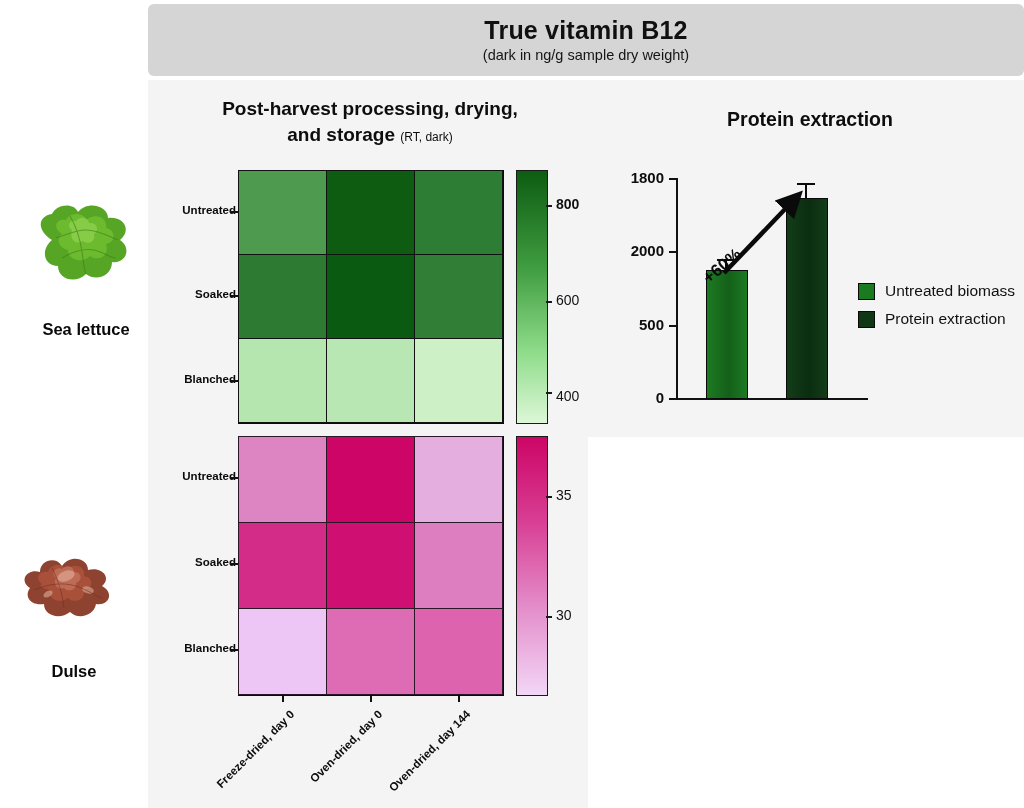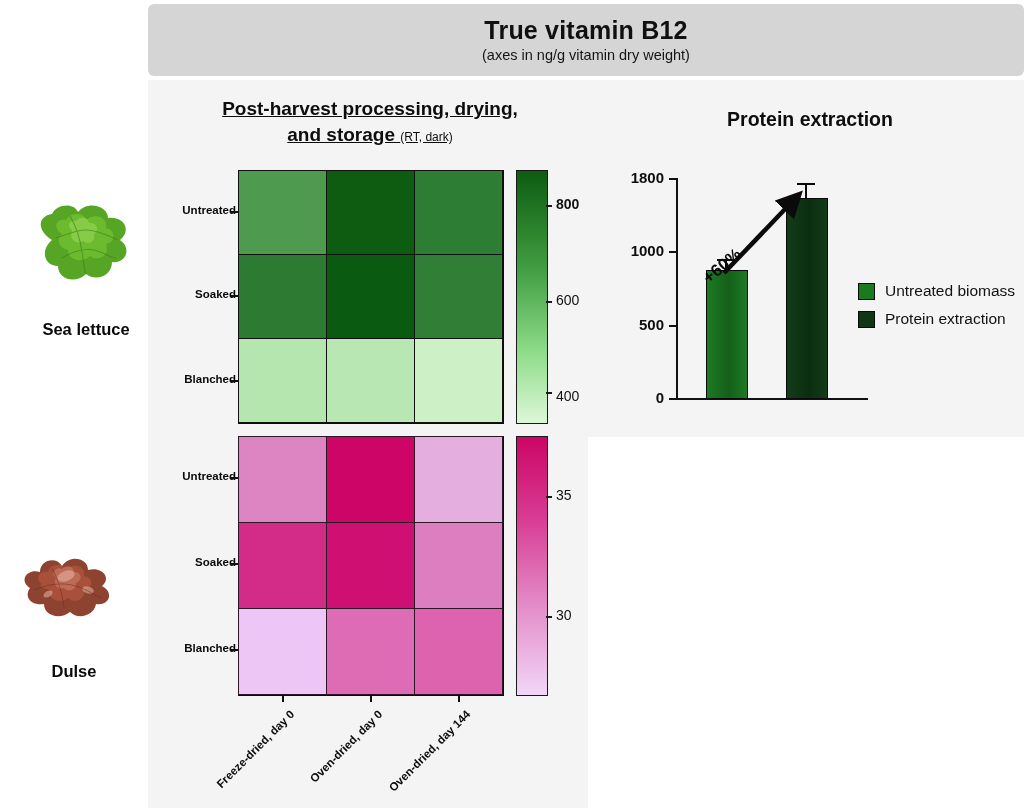--- a/index.html
+++ b/index.html
@@ -37,21 +37,20 @@
   }
   .title-sub{
     font-size:14.5px;color:#151515;margin-top:5px;line-height:1;
   }
 
   
   .head-left{
     position:absolute;left:160px;top:96px;width:420px;
     text-align:center;font-size:19px;font-weight:bold;color:#0d0d0d;
     line-height:1.35;
-    text-decoration:underline;
   }
   .head-left .light{font-weight:normal;font-size:12px;}
   .head-right{
     position:absolute;left:620px;top:108px;width:380px;
     text-align:center;font-size:19.5px;font-weight:bold;color:#0d0d0d;
   }
 
   
   .species{position:absolute;width:148px;text-align:center;}
   .species-name{
@@ -119,21 +118,21 @@
 <body>
 
 <div id="figure">
 
   <div class="panel-left"></div>
   <div class="panel-topright"></div>
   <div class="panel-white"></div>
 
   <div class="title-banner">
     <div class="title-main">True vitamin B12</div>
-    <div class="title-sub">(axes in ng/g vitamin dry weight)</div>
+    <div class="title-sub">(dark in ng/g sample dry weight)</div>
   </div>
 
   <div class="head-left">
     <span>Post-harvest processing, drying,</span><br>
     <span>and storage</span>
     <span class="light">(RT, dark)</span>
   </div>
   <div class="head-right">Protein extraction</div>
 
   <div class="species" id="species-sealettuce">
@@ -255,21 +254,21 @@
 
     <div class="bc-axis" style="left:56px;top:10px;width:2px;height:222px;"></div>
     <div class="bc-axis" style="left:56px;top:230px;width:192px;height:2px;"></div>
 
     <div class="bc-ytick" style="left:49px;top:10px;"></div>
     <div class="bc-ytick" style="left:49px;top:83px;"></div>
     <div class="bc-ytick" style="left:49px;top:157px;"></div>
     <div class="bc-ytick" style="left:49px;top:230px;"></div>
 
     <div class="bc-ylab" style="left:-8px;top:1px;">1800</div>
-    <div class="bc-ylab" style="left:-8px;top:74px;">1000</div>
+    <div class="bc-ylab" style="left:-8px;top:74px;">2000</div>
     <div class="bc-ylab" style="left:-8px;top:148px;">500</div>
     <div class="bc-ylab" style="left:-8px;top:221px;">0</div>
 
     <div class="bar" id="bar-untreated" style="left:86px;top:102px;width:42px;height:129px;"></div>
     <div class="errbar" style="left:105px;top:91px;width:2px;height:12px;"></div>
     <div class="errbar" style="left:97px;top:91px;width:18px;height:2px;"></div>
 
     <div class="bar" id="bar-protein" style="left:166px;top:30px;width:42px;height:201px;"></div>
     <div class="errbar" style="left:185px;top:15px;width:2px;height:16px;"></div>
     <div class="errbar" style="left:177px;top:15px;width:18px;height:2px;"></div>

